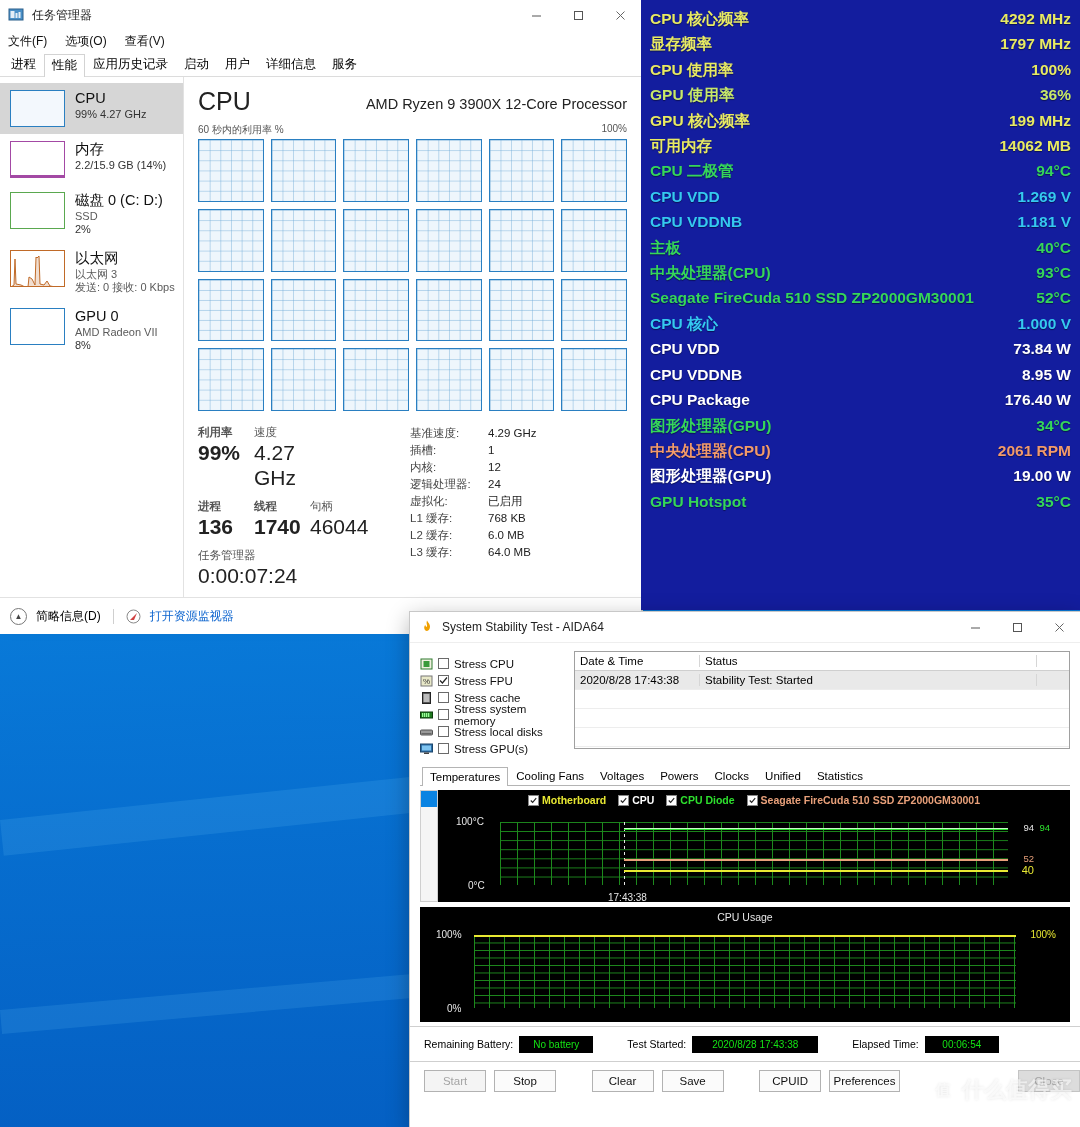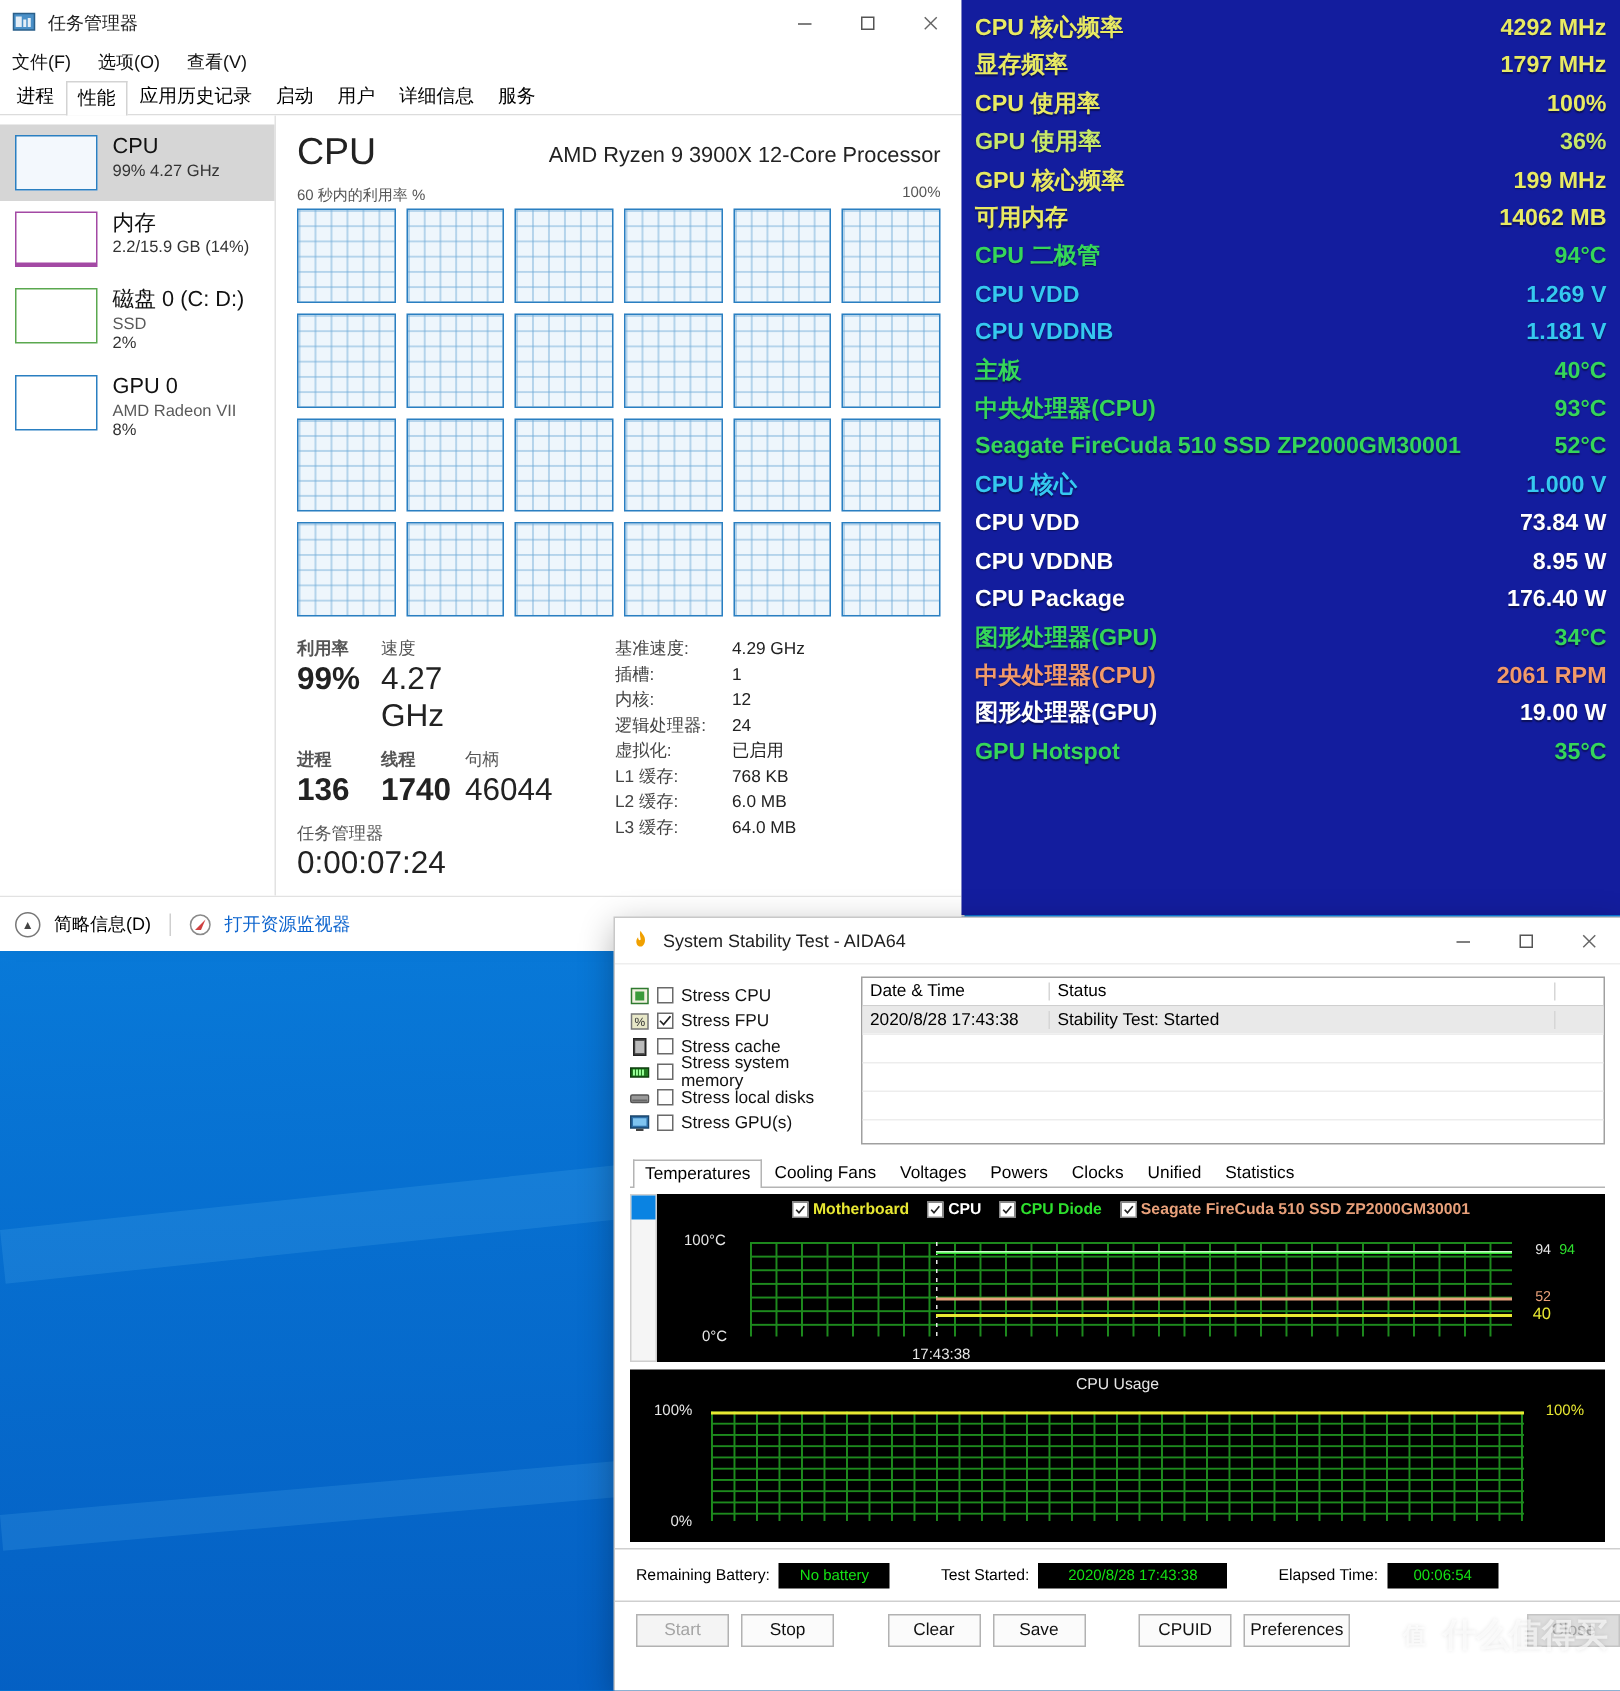--- a/index.html
+++ b/index.html
@@ -90,21 +90,21 @@
   #aida .titlebar{background:#fff;border-bottom:1px solid #eee;}
   #aida-icon{width:14px;height:14px;margin-left:10px;flex:0 0 14px;}
   #aida-body{padding:8px 10px 0 10px;box-sizing:border-box;}
   .stress-wrap{display:flex;gap:14px;justify-content:space-between;}
   .stress-list{padding-top:4px;width:140px;}
   .stress-row{display:flex;align-items:center;gap:5px;font-size:11.5px;color:#111;height:17px;}
   .micon{width:13px;height:12px;flex:0 0 13px;}
   .cbx{width:11px;height:11px;border:1px solid #6a6a6a;background:#fff;box-sizing:border-box;
        display:inline-flex;align-items:center;justify-content:center;flex:0 0 11px;}
   .cbx svg{display:block;}
-  .logtable{flex:1;border:1px solid #a0a0a0;height:112px;box-sizing:border-box;background:#fff;}
+  .logtable{flex:1;border:1px solid #a0a0a0;height:98px;box-sizing:border-box;background:#fff;}
   .logtable .thead{display:flex;font-size:11.5px;border-bottom:1px solid #cfcfcf;height:18px;align-items:center;}
   .logtable .thead div{padding-left:5px;box-sizing:border-box;}
   .logtable .trow{display:flex;font-size:11.5px;height:18px;align-items:center;}
   .logtable .trow.sel{background:#e9e9e9;}
   .logtable .trow div{padding-left:5px;box-sizing:border-box;}
   .col-a{width:125px;border-right:1px solid #d6d6d6;}
   .col-b{flex:1;border-right:1px solid #d6d6d6;}
   .col-c{width:32px;}
   .empty-rows .trow{border-top:1px solid #ededed;}
   .aida-tabs{display:flex;font-size:11.5px;margin-top:9px;border-bottom:1px solid #b4b4b4;padding-left:2px;}
@@ -214,20 +214,32 @@
       </div>
       <div class="res-item">
         <div class="res-thumb" style="border:1px solid #5aa84f;background:#fff;"></div>
         <div class="res-meta">
           <div class="res-name">磁盘 0 (C: D:)</div>
           <div class="res-sub dim">SSD</div>
           <div class="res-sub">2%</div>
         </div>
       </div>
       <div class="res-item">
+        <div class="res-thumb" style="border:1px solid #c06a28;background:#fff;">
+          <svg viewBox="0 0 55 37" width="55" height="37" preserveAspectRatio="none">
+            <polyline points="0,36 3,34 4,8 5,33 10,34 14,36 17,36 18,26 21,28 24,34 25,6 26,7 28,5 29,33 33,34 36,30 39,35 45,36 55,36" fill="rgba(192,106,40,.22)" stroke="#c06a28" stroke-width="1"></polyline>
+          </svg>
+        </div>
+        <div class="res-meta">
+          <div class="res-name">以太网</div>
+          <div class="res-sub dim">以太网 3</div>
+          <div class="res-sub dim">发送: 0 接收: 0 Kbps</div>
+        </div>
+      </div>
+      <div class="res-item">
         <div class="res-thumb" style="border:1px solid #2a7fc1;background:#fff;"></div>
         <div class="res-meta">
           <div class="res-name">GPU 0</div>
           <div class="res-sub dim">AMD Radeon VII</div>
           <div class="res-sub">8%</div>
         </div>
       </div>
     </div>
 
     <div id="tm-right">

